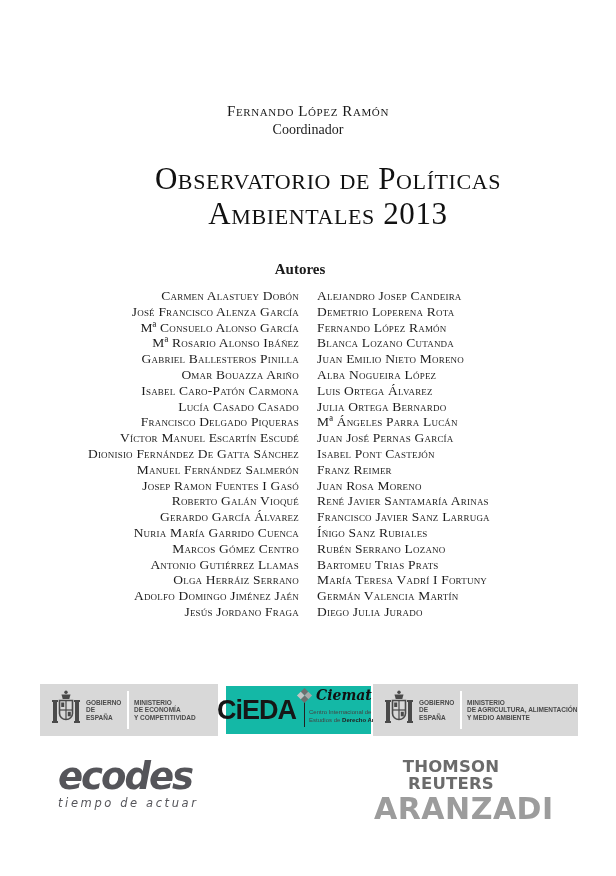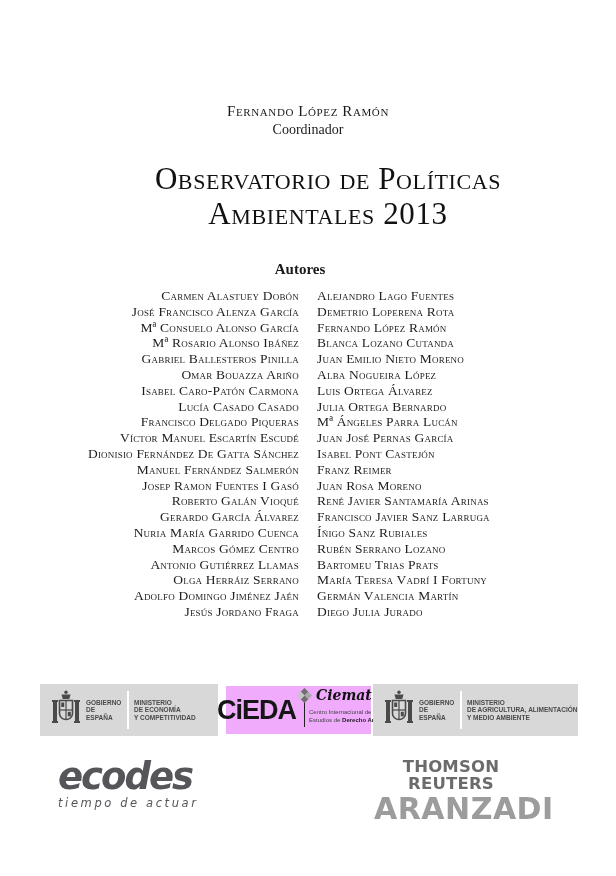--- a/index.html
+++ b/index.html
@@ -36,21 +36,21 @@
   .gov-block.economy{left:40px;width:178px;}
   .gov-block.agriculture{left:373px;width:205px;}
   .coat{margin-left:11px;flex:0 0 auto;}
   .gov-text{font-size:6.5px;font-weight:bold;color:#4a4a4a;line-height:7.5px;
     margin-left:5px;width:36px;}
   .gov-divider{width:2px;height:38px;background:#ffffff;margin:0 5px;flex:0 0 auto;}
   .ministry-text{font-size:6.5px;font-weight:bold;color:#4a4a4a;line-height:7.5px;}
 
   
   .cieda-block{position:absolute;left:226px;top:2px;width:145px;height:48px;
-    background:#f0abfc;display:flex;align-items:center;justify-content:center;
+    background:#14b8a6;display:flex;align-items:center;justify-content:center;
     font-family:"Liberation Sans","DejaVu Sans",sans-serif;}
   .cieda-name{font-size:27px;font-weight:600;letter-spacing:-1px;color:#161616;line-height:1;}
   .cieda-right{position:relative;width:82px;height:42px;margin-left:2px;flex:0 0 auto;}
   .cieda-vline{position:absolute;left:6px;top:10px;width:1px;height:28px;background:#222;}
   .cieda-star{position:absolute;left:-2px;top:-2px;}
   .ciemat-script{position:absolute;left:18px;top:-2px;
     font-family:"DejaVu Serif","Liberation Serif",serif;font-style:italic;font-weight:bold;
     font-size:14px;color:#111;}
   .cieda-sub1{position:absolute;left:11px;top:20px;font-size:6px;color:#444;white-space:nowrap;}
   .cieda-sub2{position:absolute;left:11px;top:28px;font-size:6px;color:#444;white-space:nowrap;}
@@ -99,21 +99,21 @@
       <div>Roberto Galán Vioqué</div>
       <div>Gerardo García Álvarez</div>
       <div>Nuria María Garrido Cuenca</div>
       <div>Marcos Gómez Centro</div>
       <div>Antonio Gutiérrez Llamas</div>
       <div>Olga Herráiz Serrano</div>
       <div>Adolfo Domingo Jiménez Jaén</div>
       <div>Jesús Jordano Fraga</div>
     </div>
   <div class="authors-col col-right">
-      <div>Alejandro Lago Fuentes</div>
+      <div>Alejandro Josep Candeira</div>
       <div>Demetrio Loperena Rota</div>
       <div>Fernando López Ramón</div>
       <div>Blanca Lozano Cutanda</div>
       <div>Juan Emilio Nieto Moreno</div>
       <div>Alba Nogueira López</div>
       <div>Luis Ortega Álvarez</div>
       <div>Julia Ortega Bernardo</div>
       <div>Mª Ángeles Parra Lucán</div>
       <div>Juan José Pernas García</div>
       <div>Isabel Pont Castejón</div>

